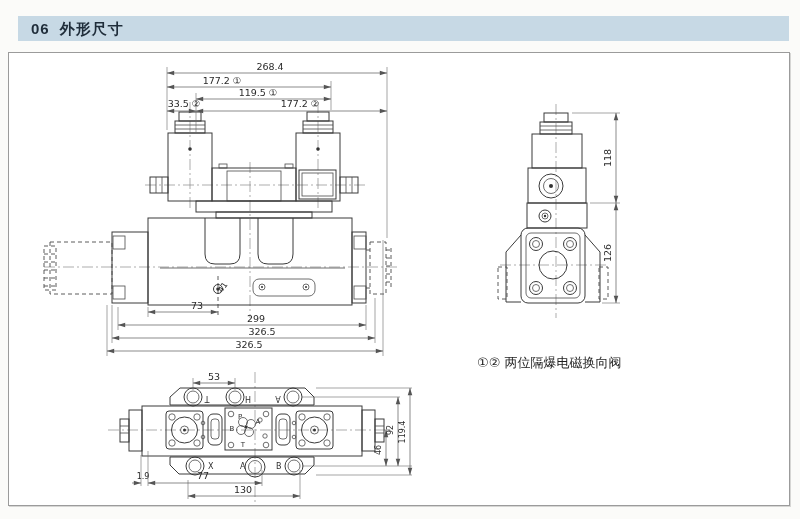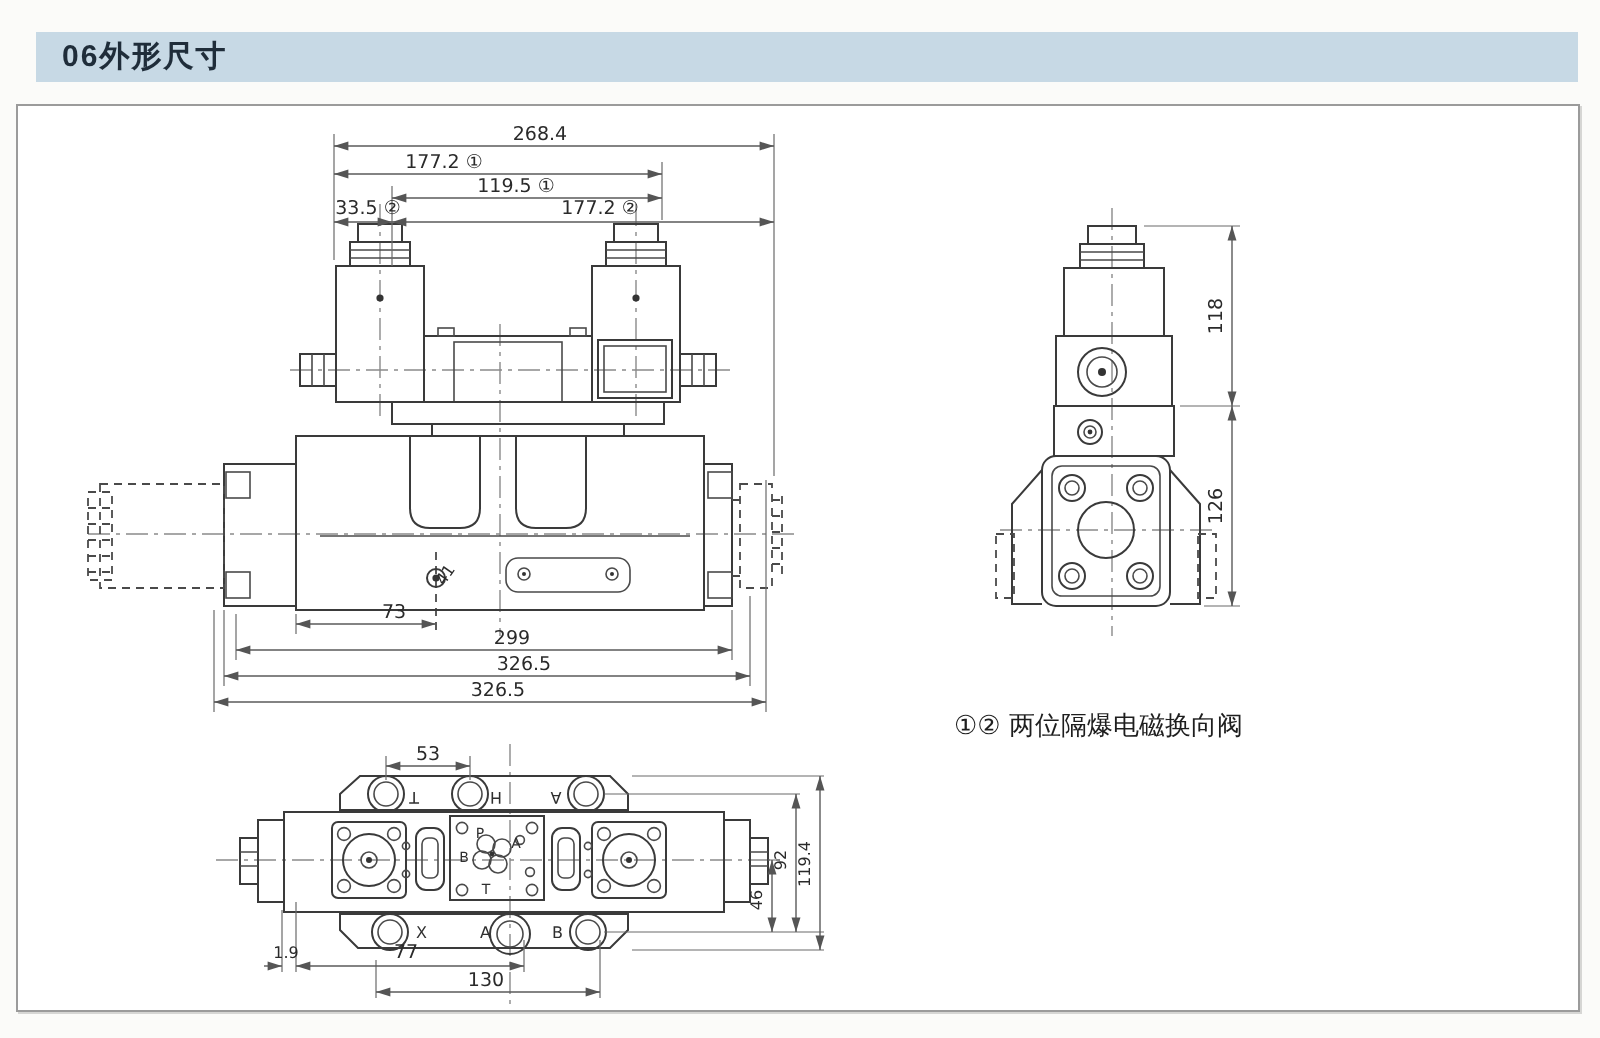--- a/index.html
+++ b/index.html
@@ -12,21 +12,21 @@
   }
   .page{position:absolute;inset:0;}
   .header-bar{
     position:absolute;left:18px;top:16px;width:771px;height:25px;
     background:#c7d9e5;
     color:#1f2d3a;
     font-weight:bold;font-size:15px;line-height:25px;
     padding-left:13px;box-sizing:border-box;
     letter-spacing:1px;
   }
-  .header-bar .num{}
+  .header-bar .num{margin-right:10px;}
   .content-box{
     position:absolute;left:8px;top:52px;width:780px;height:452px;
     background:#ffffff;
     border:1px solid #9b9b9b;
     box-shadow:1px 1px 0 #d6d6d4;
   }
   svg.drawing{position:absolute;left:0;top:0;}
   
   .ln{stroke:#3a3a3a;stroke-width:1;fill:none;}
   .ln-thin{stroke:#4a4a4a;stroke-width:.8;fill:none;}

